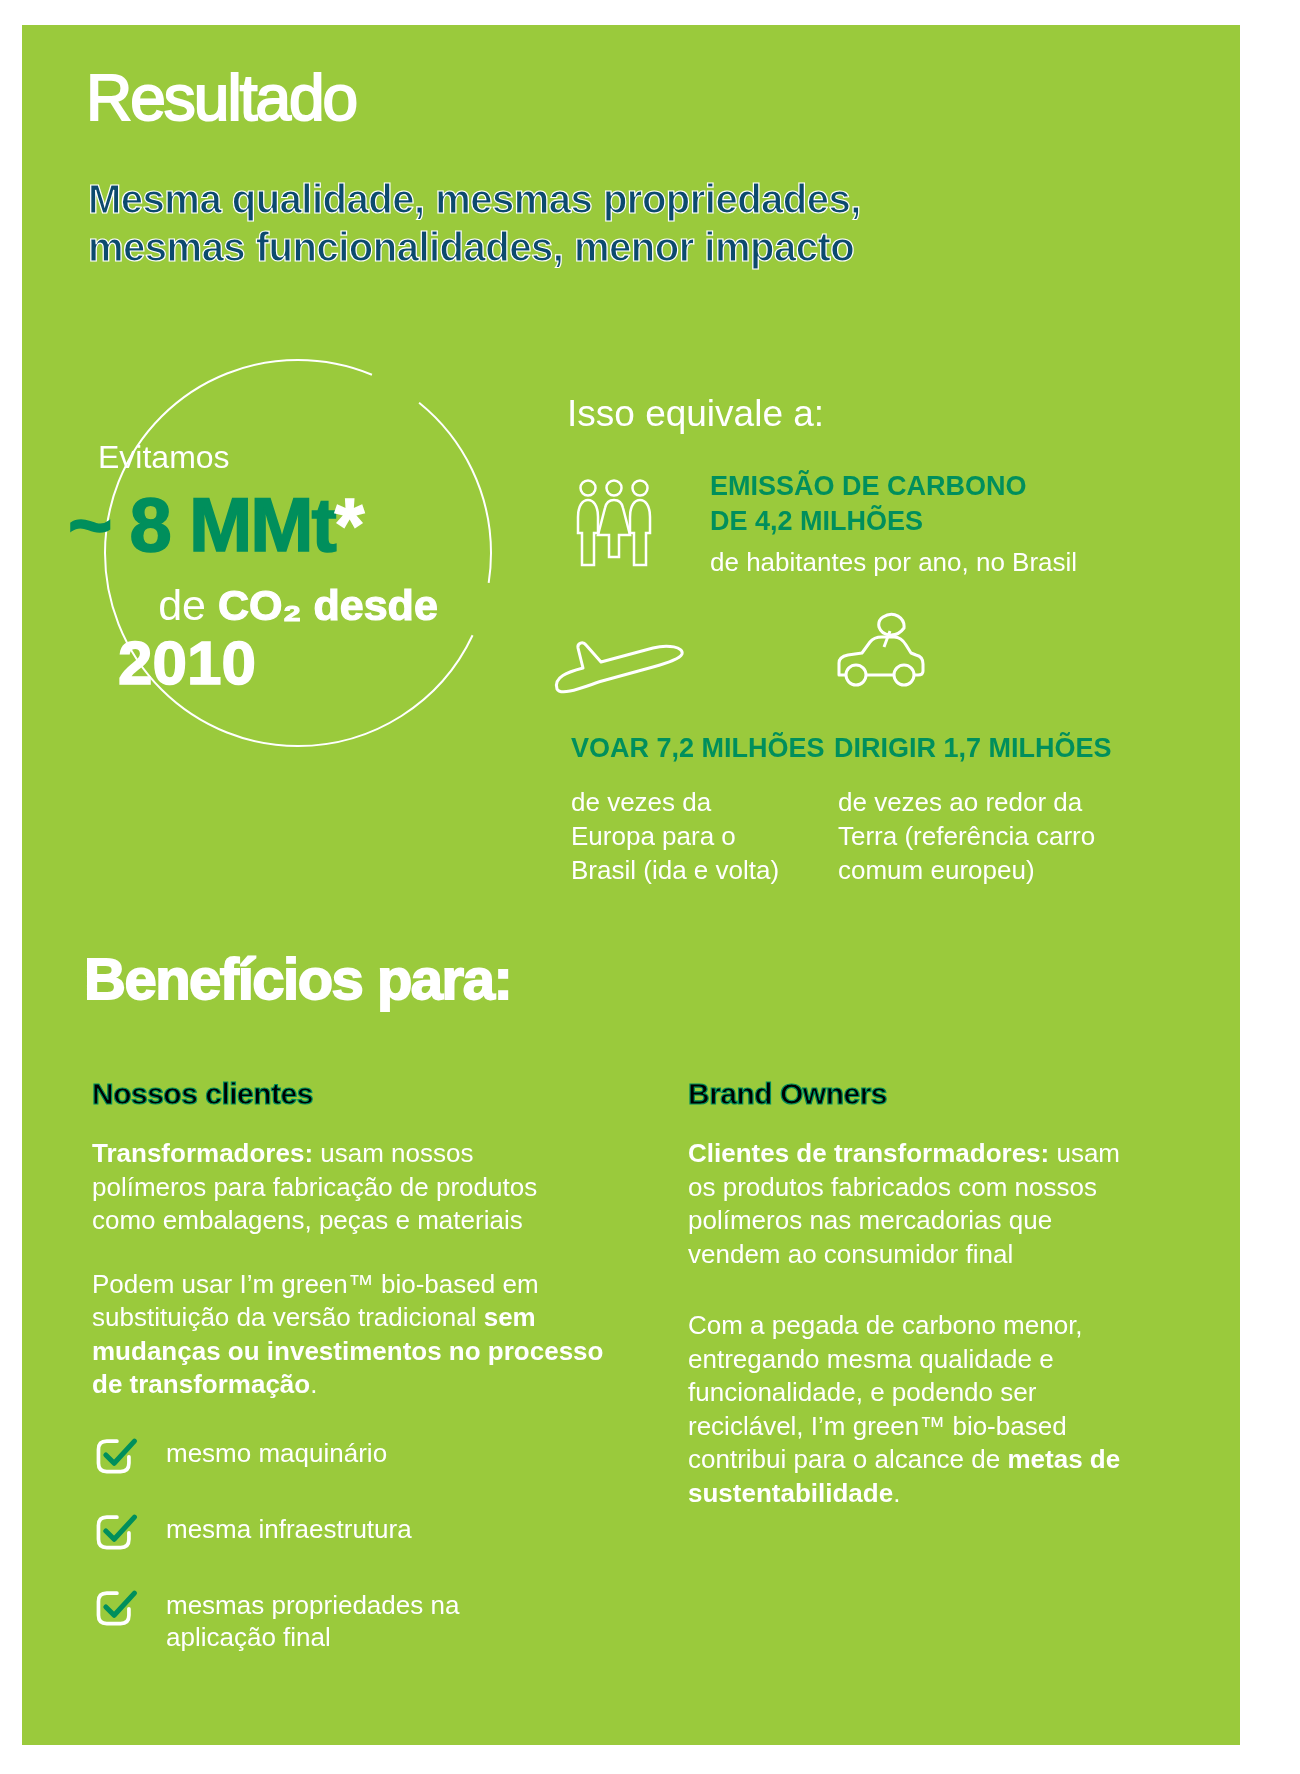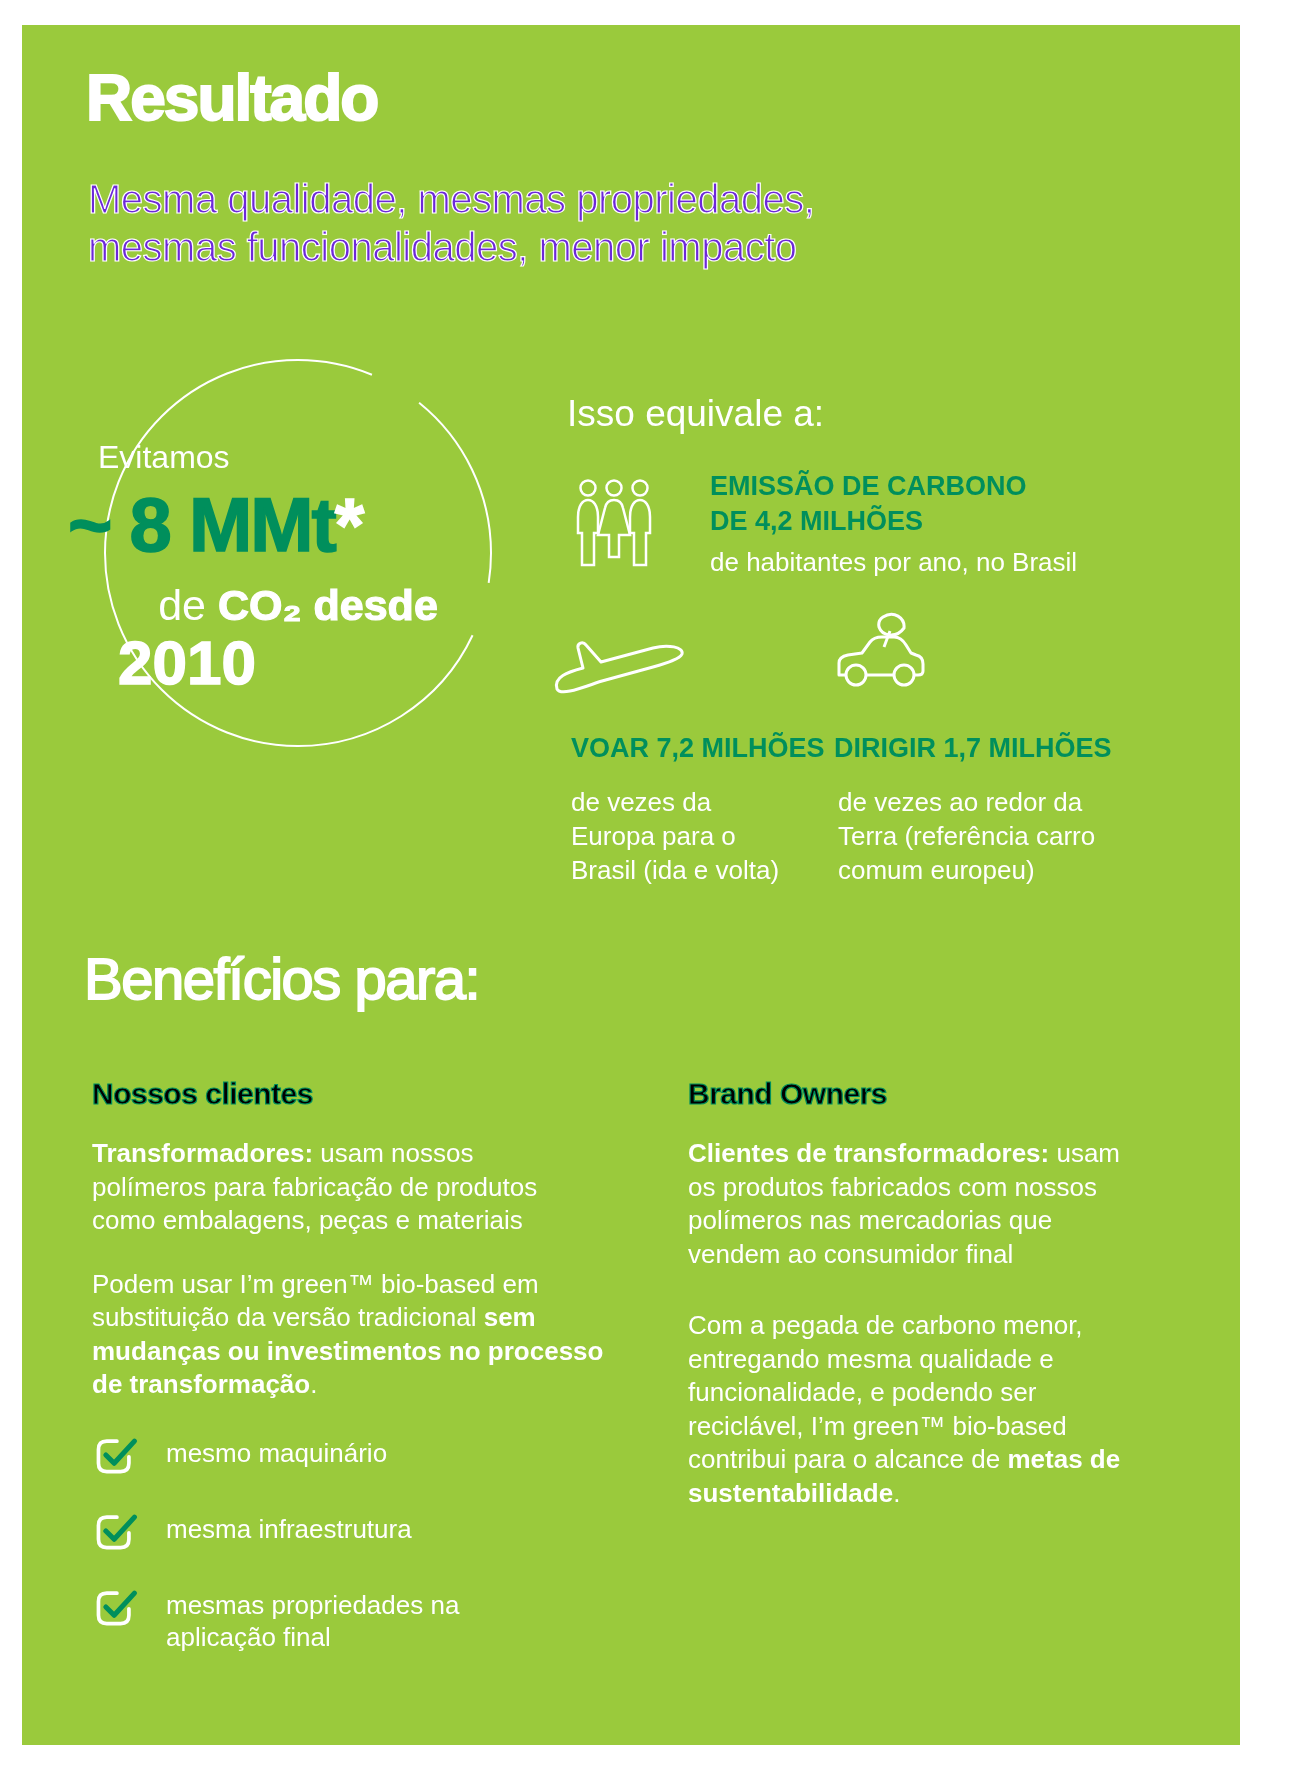--- a/index.html
+++ b/index.html
@@ -1,24 +1,24 @@
 <!DOCTYPE html>
 <html><head>
 <meta charset="utf-8">
 <style>
   html,body{margin:0;padding:0;background:#ffffff;}
   .page{position:relative;width:1300px;height:1774px;background:#ffffff;overflow:hidden;
         font-family:"Liberation Sans","DejaVu Sans",sans-serif;}
   .panel{position:absolute;left:22px;top:25px;width:1218px;height:1720px;background:#9ACA3C;}
 
   
-  .title{position:absolute;left:64px;top:36px;font-size:64px;font-weight:700;color:#fff;
+  .title{position:absolute;left:64px;top:36px;font-size:64px;font-weight:400;color:#fff;
          letter-spacing:-2px;-webkit-text-stroke:2px #fff;margin:0;}
   .subtitle{position:absolute;left:66px;top:150px;width:845px;font-size:40px;line-height:48px;
-         font-weight:400;color:#6d28d9;letter-spacing:-0.5px;-webkit-text-stroke:1.2px #fff;margin:0;}
+         font-weight:700;color:#0c4a6e;letter-spacing:-0.5px;-webkit-text-stroke:1.2px #fff;margin:0;}
 
   
   .circle-svg{position:absolute;left:76px;top:328px;}
   .ev{position:absolute;left:76px;top:414px;width:400px;font-size:32px;color:#fff;}
   .amount{position:absolute;left:46px;top:456px;width:460px;text-align:left;font-size:76px;
           font-weight:700;color:#008F5C;letter-spacing:-2px;-webkit-text-stroke:1.5px #008F5C;}
   .amount .ast{color:#fff;-webkit-text-stroke:1.5px #fff;}
   .co2line{position:absolute;left:76px;top:556px;width:400px;text-align:center;font-size:43px;color:#fff;}
   .co2line b{-webkit-text-stroke:1.2px #fff;}
   .year{position:absolute;left:96px;top:602px;width:400px;text-align:left;font-size:62px;
@@ -34,21 +34,21 @@
   .car-icon{position:absolute;left:804px;top:586px;}
   .eq-title{position:absolute;font-size:27px;font-weight:700;color:#008F5C;white-space:nowrap;}
   .fly-title{left:549px;top:708px;}
   .drive-title{left:812px;top:708px;}
   .eq-desc{position:absolute;font-size:26px;line-height:34px;color:#fff;}
   .fly-desc{left:549px;top:760px;}
   .drive-desc{left:816px;top:760px;}
   .footnote{position:absolute;left:80px;top:756px;font-size:26px;line-height:34px;color:#fff;}
 
   
-  .benefits-heading{position:absolute;left:62px;top:920px;font-size:58px;font-weight:400;color:#fff;
+  .benefits-heading{position:absolute;left:62px;top:920px;font-size:58px;font-weight:700;color:#fff;
         letter-spacing:-1.5px;-webkit-text-stroke:1.8px #fff;margin:0;}
   .col{position:absolute;top:1052px;color:#fff;}
   .col-left{left:70px;width:540px;}
   .col-right{left:666px;width:480px;}
   .col h3{font-size:30px;font-weight:700;color:#000000;margin:0 0 26px 0;letter-spacing:-0.5px;
         -webkit-text-stroke:1.2px #008F5C;}
   .col p{font-size:26px;line-height:33.5px;color:#fff;margin:0 0 30px 0;}
   .lead{font-weight:700;color:#008F5C;}
   .col p b{color:#fff;}
   .p-l1{max-width:465px;}

